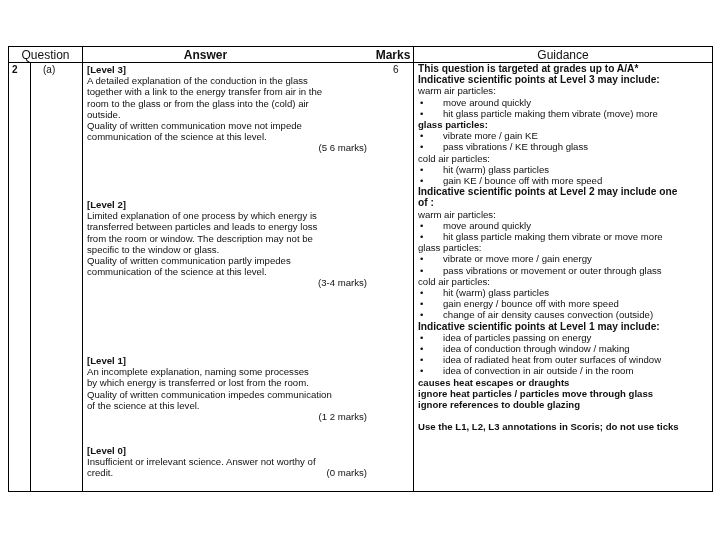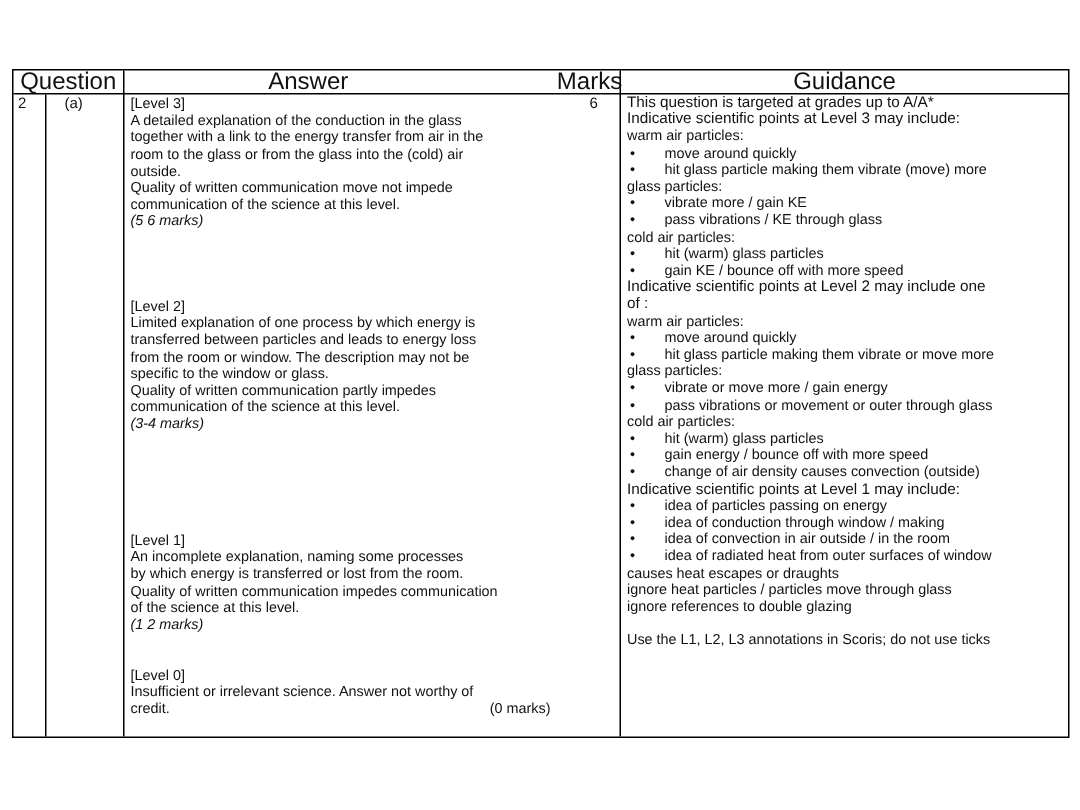--- a/index.html
+++ b/index.html
@@ -2,26 +2,26 @@
 <html><head>
 <meta charset="utf-8">
 <style>
   html, body { margin:0; padding:0; background:#ffffff; }
   body { width:720px; height:540px; position:relative; overflow:hidden;
          font-family:"Liberation Sans", sans-serif; color:#111; }
   .tbl { position:absolute; left:8px; top:46px; width:705px; height:446px;
          border:1px solid #000; box-sizing:border-box; }
   .vline { position:absolute; top:0; bottom:0; width:1px; background:#000; }
   .hline { position:absolute; left:0; right:0; height:1px; background:#000; }
-  .hdr { position:absolute; top:0; height:16px; line-height:16px; font-size:16px; text-align:center; }
+  .hdr { position:absolute; top:0; height:16px; line-height:16px; font-size:12px; text-align:center; }
   .cell { position:absolute; font-size:9.6px; line-height:11.2px; }
-  .b { font-weight:normal; }
+  .b { font-weight:bold; }
   .ans p { margin:0; }
   .lvl { position:absolute; left:0; width:320px; }
-  .marks-r { padding-right:48px;font-style:italic; }
+  .marks-r { text-align:right; padding-right:48px; }
   .guid div { white-space:nowrap; }
   .bul { padding-left:0; }
   .bul .dot { display:inline-block; width:25px; text-indent:2px; }
 </style>
 </head>
 <body>
 
 <div class="tbl">
 
   <div class="hline" style="top:15px"></div>
@@ -104,21 +104,21 @@
     <div class="bul"><span class="dot">•</span><span>vibrate or move more / gain energy</span></div>
     <div class="bul"><span class="dot">•</span><span>pass vibrations or movement or outer through glass</span></div>
     <div>cold air particles:</div>
     <div class="bul"><span class="dot">•</span><span>hit (warm) glass particles</span></div>
     <div class="bul"><span class="dot">•</span><span>gain energy / bounce off with more speed</span></div>
     <div class="bul"><span class="dot">•</span><span>change of air density causes convection (outside)</span></div>
 
     <div class="b" style="font-size:10.2px">Indicative scientific points at Level 1 may include:</div>
     <div class="bul"><span class="dot">•</span><span>idea of particles passing on energy</span></div>
     <div class="bul"><span class="dot">•</span><span>idea of conduction through window / making</span></div>
+    <div class="bul"><span class="dot">•</span><span>idea of radiated heat from outer surfaces of window</span></div>
     <div class="bul"><span class="dot">•</span><span>idea of convection in air outside / in the room</span></div>
-    <div class="bul"><span class="dot">•</span><span>idea of radiated heat from outer surfaces of window</span></div>
     <div class="b">causes heat escapes or draughts</div>
     <div class="b">ignore heat particles / particles move through glass</div>
     <div class="b">ignore references to double glazing</div>
     <div style="height:11px"></div>
     <div class="b">Use the L1, L2, L3 annotations in Scoris; do not use ticks</div>
   </div>
 </div>
 
 </body></html>

